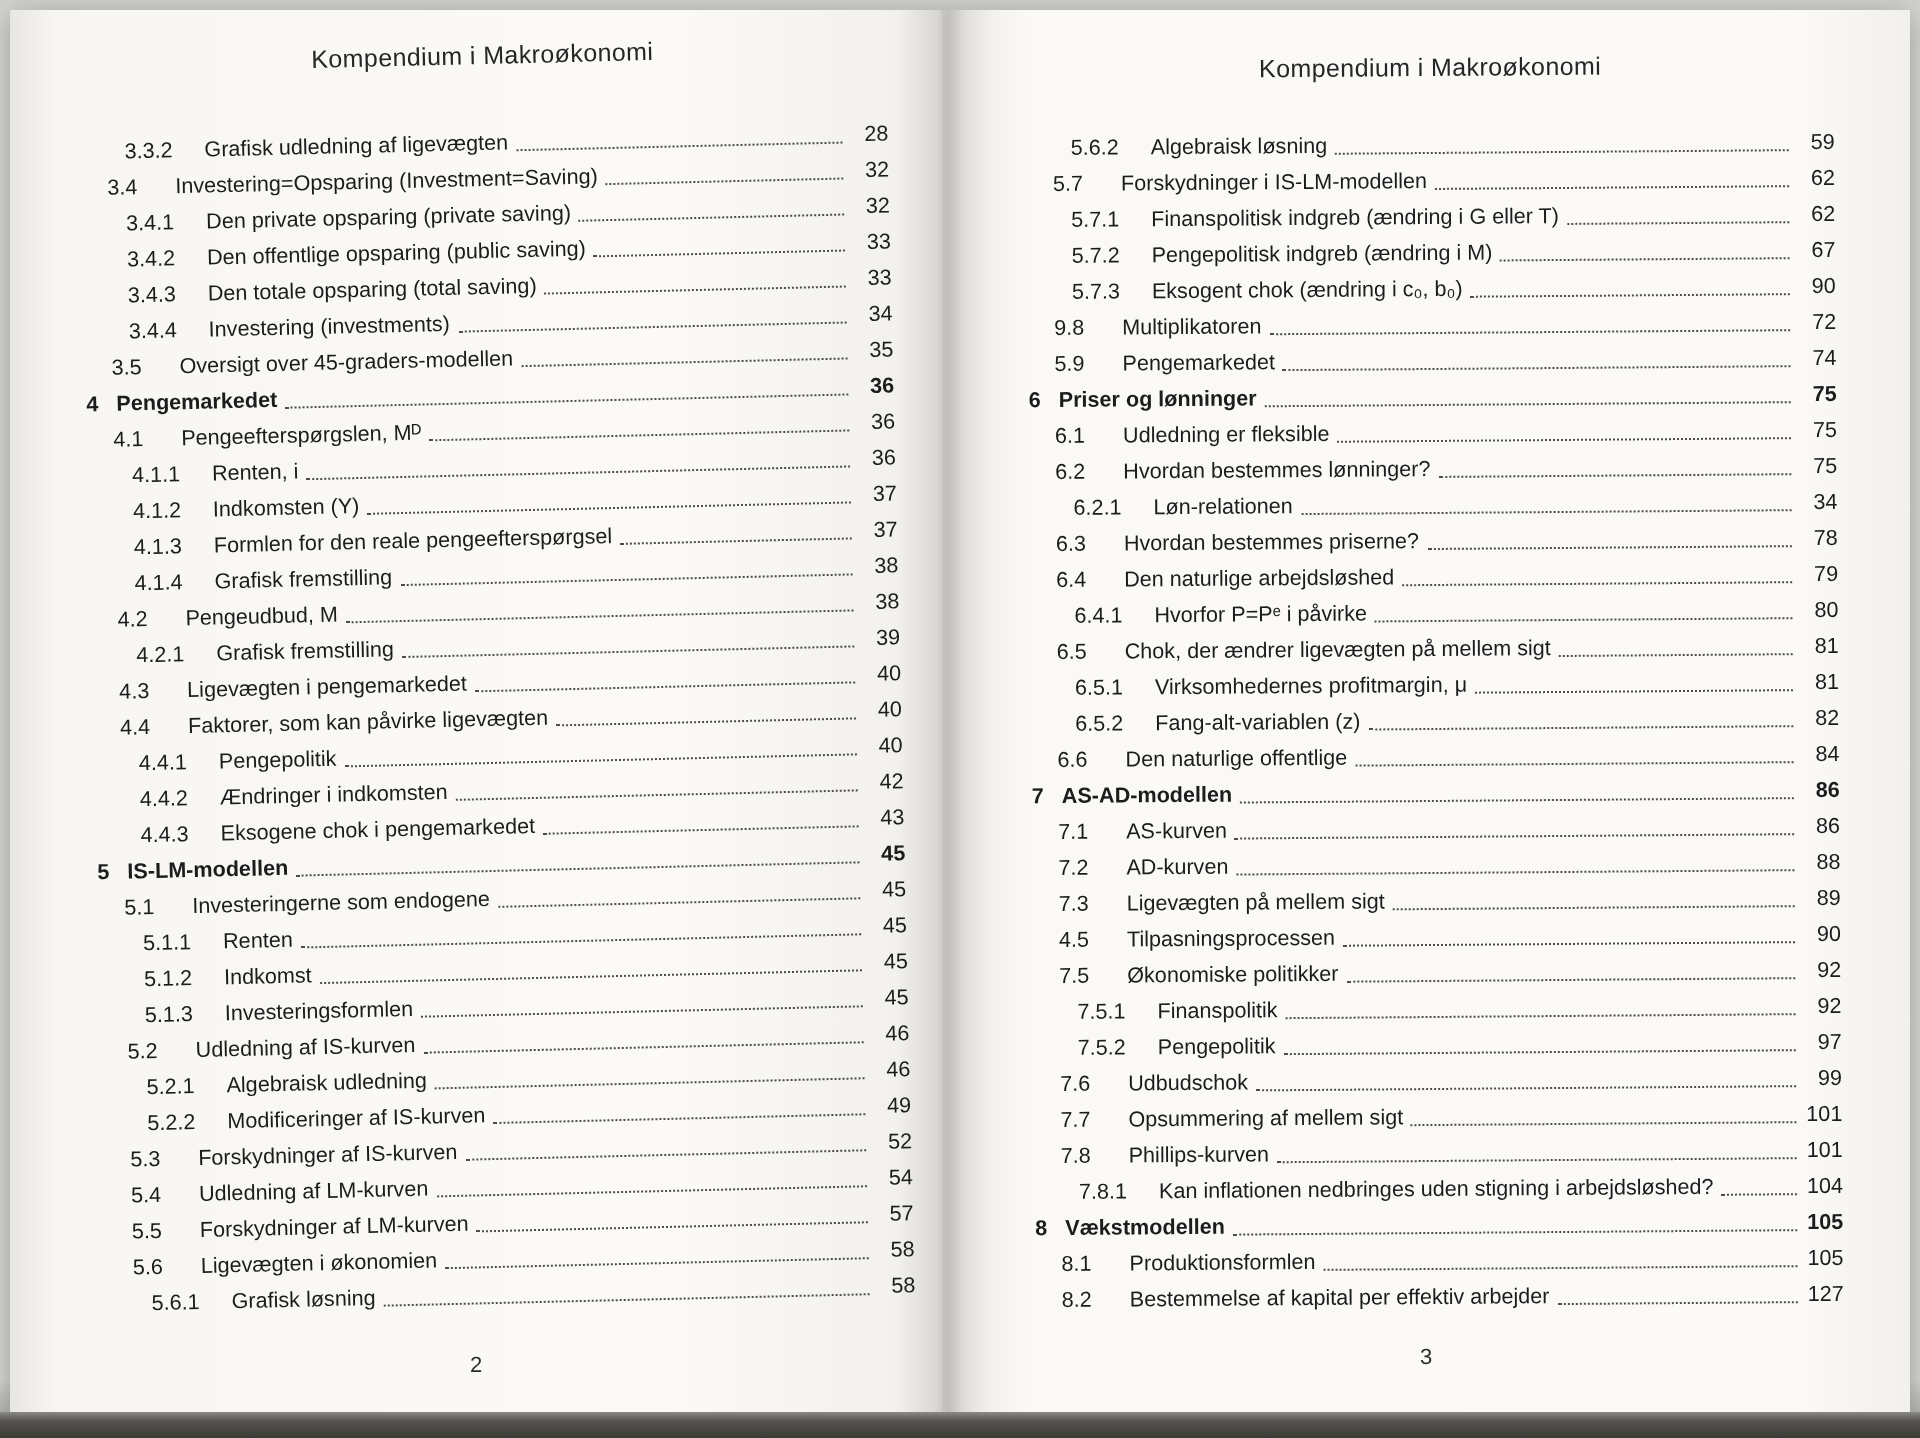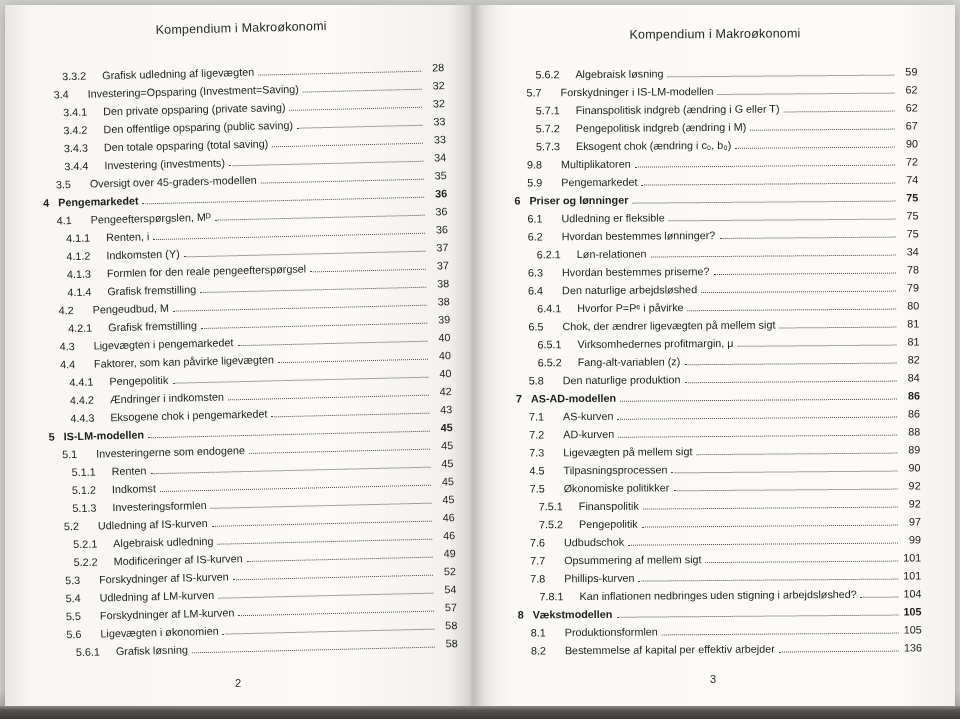--- a/index.html
+++ b/index.html
@@ -398,22 +398,22 @@
               <span class="toc-dots"></span>
               <span class="toc-page">81</span>
             </div>
             <div class="toc-row lv2">
               <span class="toc-num">6.5.2</span>
               <span class="toc-label">Fang-alt-variablen (z)</span>
               <span class="toc-dots"></span>
               <span class="toc-page">82</span>
             </div>
             <div class="toc-row lv1">
-              <span class="toc-num">5.8</span>
-              <span class="toc-label">Den naturlige produktion</span>
+              <span class="toc-num">6.6</span>
+              <span class="toc-label">Den naturlige offentlige</span>
               <span class="toc-dots"></span>
               <span class="toc-page">84</span>
             </div>
             <div class="toc-row lv0 bold">
               <span class="toc-num">7</span>
               <span class="toc-label">AS-AD-modellen</span>
               <span class="toc-dots"></span>
               <span class="toc-page">86</span>
             </div>
             <div class="toc-row lv1">
@@ -491,21 +491,21 @@
             <div class="toc-row lv1">
               <span class="toc-num">8.1</span>
               <span class="toc-label">Produktionsformlen</span>
               <span class="toc-dots"></span>
               <span class="toc-page">105</span>
             </div>
             <div class="toc-row lv1">
               <span class="toc-num">8.2</span>
               <span class="toc-label">Bestemmelse af kapital per effektiv arbejder</span>
               <span class="toc-dots"></span>
-              <span class="toc-page">136</span>
+              <span class="toc-page">127</span>
             </div>
           </div>
       </div>
       <div class="folio">3</div>
     </div>
 
     <div class="gutter"></div>
   </div>
   <div class="bottom-edge"></div>
 </div>

